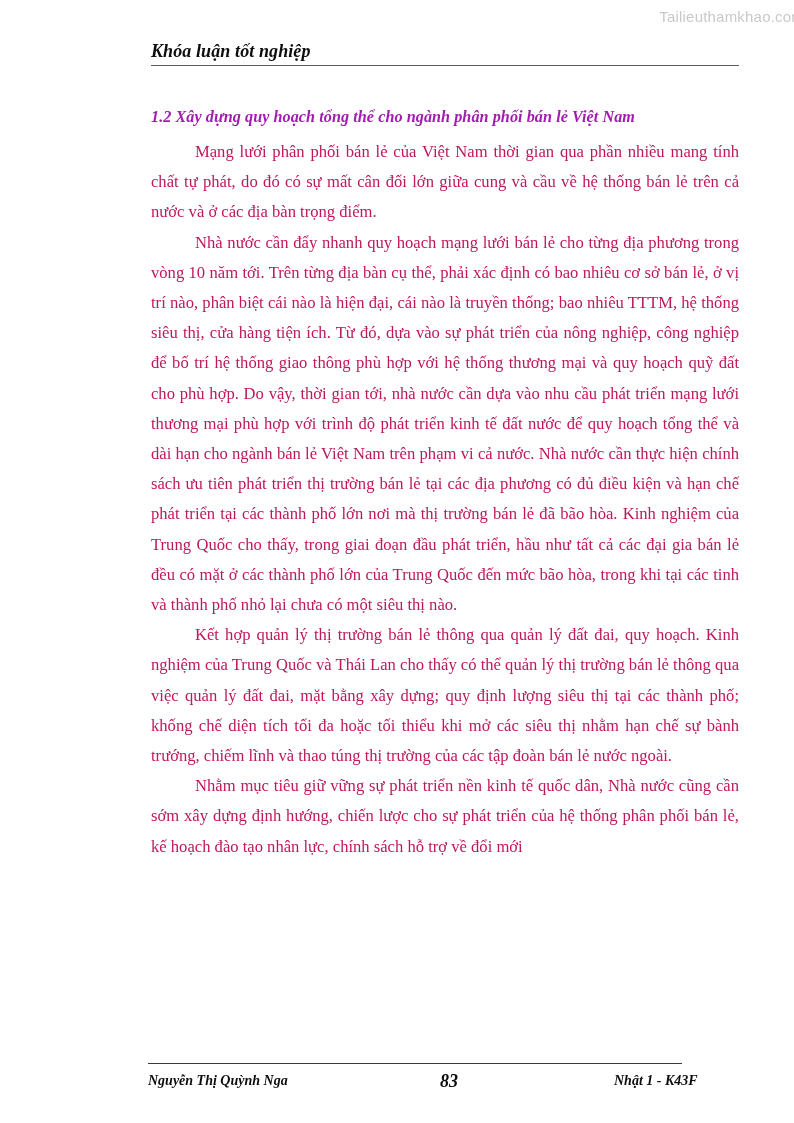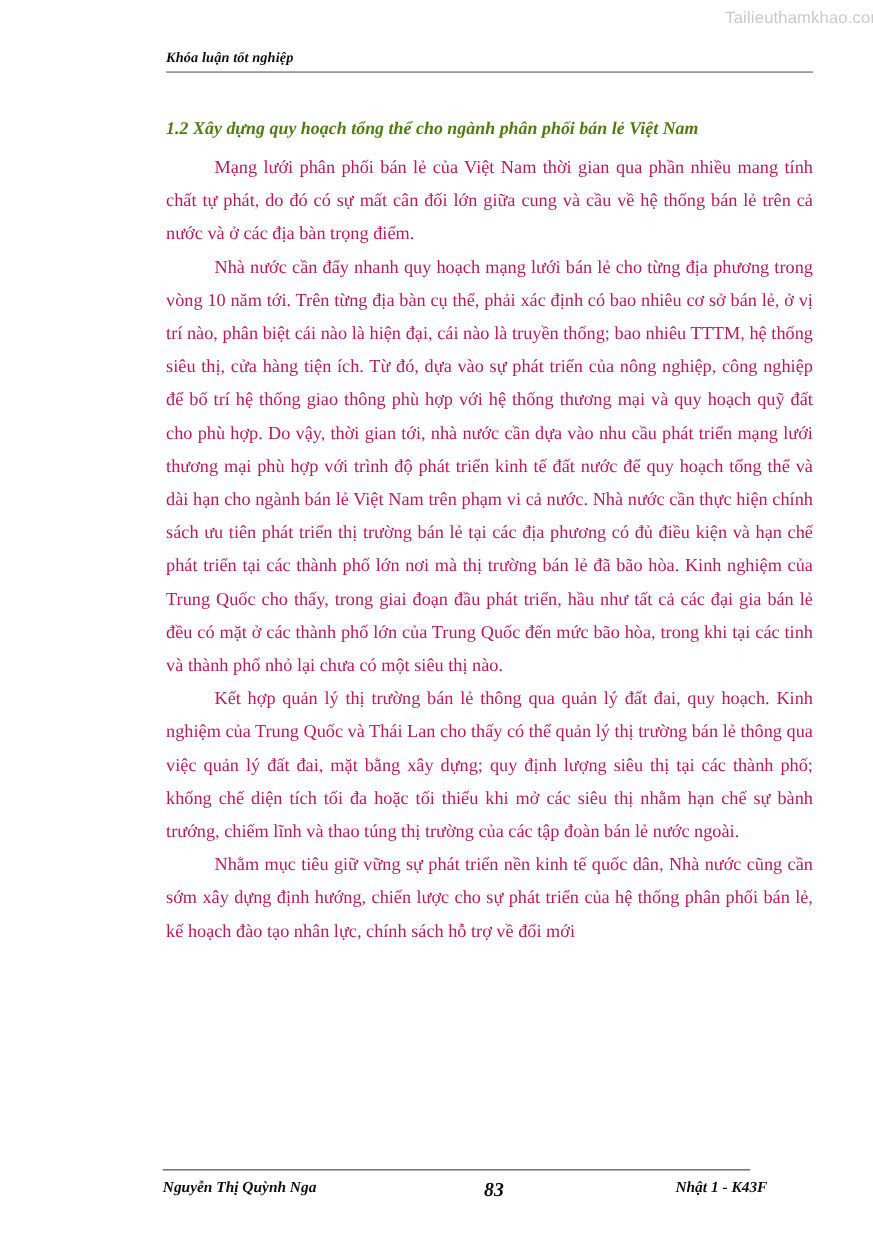--- a/index.html
+++ b/index.html
@@ -41,21 +41,21 @@
   
   .header {
     position: absolute;
     left: 133px;
     top: 42px;
     width: 588px;
   }
   .header-title {
     font-style: italic;
     font-weight: bold;
-    font-size: 13px;
+    font-size: 18px;
     line-height: 19px;
     letter-spacing: 0.1px;
     color: #0d0d0d;
     display: inline-block;
   }
   .header-rule {
     position: absolute;
     left: 133px;
     top: 65px;
     width: 588px;
@@ -71,21 +71,21 @@
     width: 588px;
   }
 
   .section-heading {
     font-style: italic;
     font-weight: bold;
     font-size: 16.2px;
     line-height: 22px;
     letter-spacing: 0.05px;
     margin: 0 0 9px 0;
-    color: #4d7c0f;
+    color: #a21caf;
     white-space: nowrap;
   }
 
   p.para {
     margin: 0;
     font-size: 16.6px;
     line-height: 30.2px;
     text-align: justify;
     text-justify: inter-word;
     text-indent: 44px;

